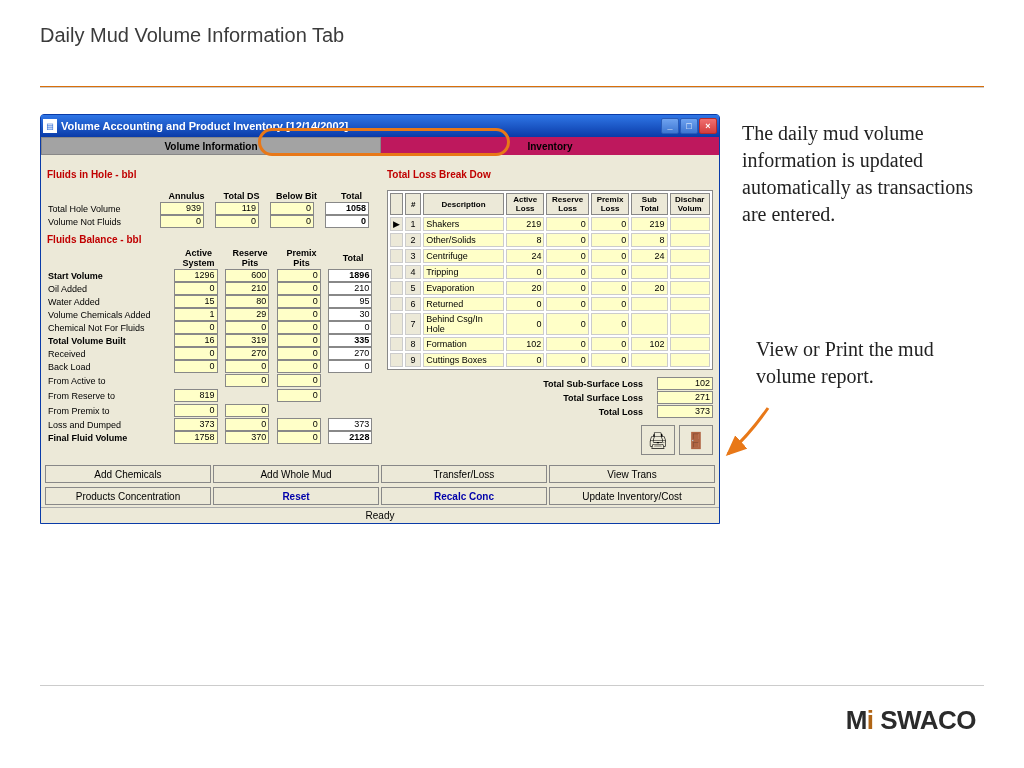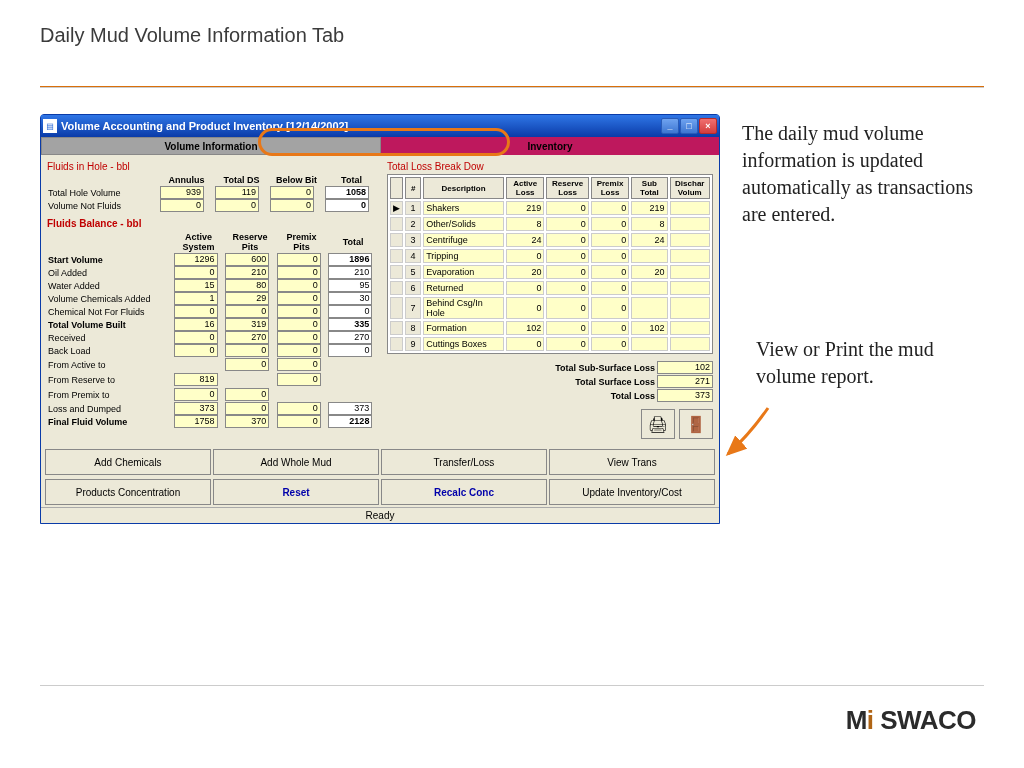--- a/index.html
+++ b/index.html
@@ -14,46 +14,46 @@
 .winbtn{width:18px;height:16px;background:linear-gradient(#6fa3f0,#3d76d2);border:1px solid #2a5cb8;border-radius:2px;display:flex;align-items:center;justify-content:center;color:#fff;font-size:9px;font-weight:bold}
 .winbtn.cls{background:linear-gradient(#f07070,#d43d3d);border-color:#b82a2a}
 .tabs{display:flex;height:18px}
 .tab{flex:1;display:flex;align-items:center;justify-content:center;font-size:10px;font-weight:bold}
 .tab.blue{background:#1b5fd4;color:#fff}
 .tab.wht{background:#a3a3a3;color:#000;border:1px solid #888}
 .tab.grn{background:#be185d;color:#000}
 .circled{position:absolute;top:128px;left:258px;width:252px;height:28px;border:3px solid #e87818;border-radius:14px;pointer-events:none}
 .body{background:#ece9d8;padding:4px 6px 2px;display:flex;gap:8px}
 .col{display:flex;flex-direction:column;width:332px}
-.sec{color:#c00000;font-weight:normal;font-size:10px;margin:2px 0}
+.sec{color:#c00000;font-weight:bold;font-size:10px;margin:10px 0}
 .sec2{color:#c00000;font-weight:bold;font-size:10px;margin:6px 0 2px}
 table.g{border-collapse:collapse;font-size:9px}
 table.g th{font-weight:bold;text-align:center;padding:1px 2px;font-size:9px}
 table.g td{padding:0 1px}
 table.g td.lbl{width:112px;font-size:9px;text-align:left;white-space:nowrap}
 table.g td.lbl.b{font-weight:bold}
 .cell{width:44px;height:13px;background:#ffffc8;border:1px solid #888;text-align:right;padding-right:2px;font-size:9px;display:inline-block;line-height:11px}
 .cell.w{background:#fff}
 .cell.tot{font-weight:bold}
 .cell.em{background:#ece9d8;border-color:#ece9d8}
 .rcol{flex:1;display:flex;flex-direction:column}
 .breaktbl{border:1px solid #888;background:#fff;font-size:9px}
 .breaktbl th{background:#ece9d8;border:1px solid #888;padding:1px 2px;font-size:8px;text-align:center}
 .breaktbl td{border:1px solid #ccc;padding:0 2px;height:14px;background:#ffffc8;text-align:right}
 .breaktbl td.dsc{background:#ffffc8;text-align:left;width:80px}
 .breaktbl td.num{background:#ece9d8;text-align:center;width:16px}
 .breaktbl td.pt{background:#ece9d8;width:12px;text-align:center}
 .summ{margin-top:6px;font-size:9px}
-.summ .row{display:flex;justify-content:flex-end;align-items:center;gap:2px;margin:1px 0}
+.summ .row{display:flex;justify-content:flex-end;align-items:center;gap:14px;margin:1px 0}
 .summ .row span:first-child{font-weight:bold}
 .summ .val{width:56px;height:13px;background:#ffffc8;border:1px solid #888;text-align:right;padding-right:2px;line-height:11px}
 .ibtns{margin-top:auto;display:flex;justify-content:flex-end;gap:4px;padding:6px 0}
 .ibtn{width:34px;height:30px;background:#ece9d8;border:1px solid #888;display:flex;align-items:center;justify-content:center;font-size:16px}
 .btnrow{background:#ece9d8;display:flex;padding:2px 4px;gap:2px}
-.abtn{flex:1;height:26px;background:#ece9d8;border:1px solid #888;font-size:10px;display:flex;align-items:center;justify-content:center}
+.abtn{flex:1;height:18px;background:#ece9d8;border:1px solid #888;font-size:10px;display:flex;align-items:center;justify-content:center}
 .abtn.bl{color:#0000aa;font-weight:bold}
 .status{background:#ece9d8;text-align:center;font-size:10px;height:16px;line-height:16px;border-top:1px solid #aaa}
 .anno1{position:absolute;top:120px;left:742px;width:250px;font-family:Georgia,serif;font-size:20px;color:#222;line-height:1.35}
 .anno2{position:absolute;top:336px;left:756px;width:230px;font-family:Georgia,serif;font-size:20px;color:#222;line-height:1.35}
 .arrow{position:absolute;top:404px;left:720px;width:60px;height:60px;pointer-events:none}
 .hr2{position:absolute;bottom:82px;left:40px;width:944px;height:1px;background:#ccc}
 .logo{position:absolute;bottom:32px;right:48px;font-size:26px;font-weight:900;color:#2b2b2b;letter-spacing:-0.5px}
 .logo span.i{color:#b06515}
 </style>
 </head>

